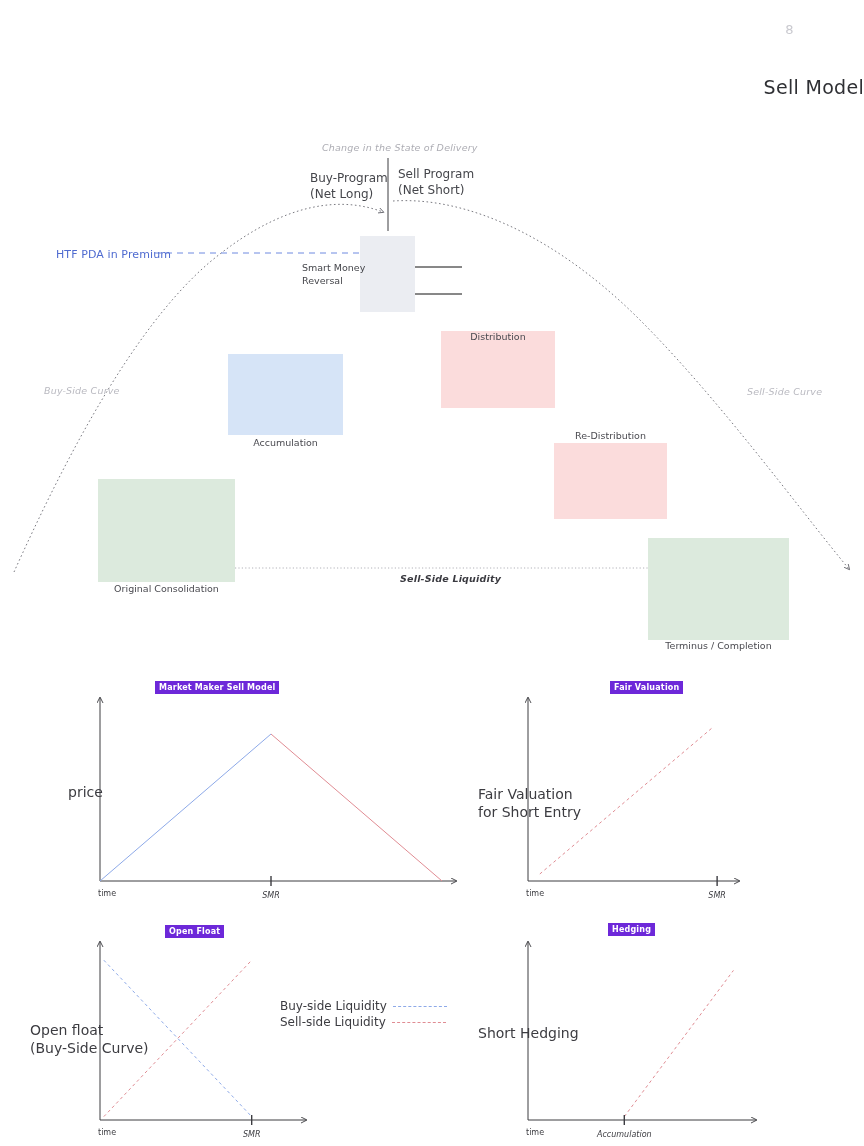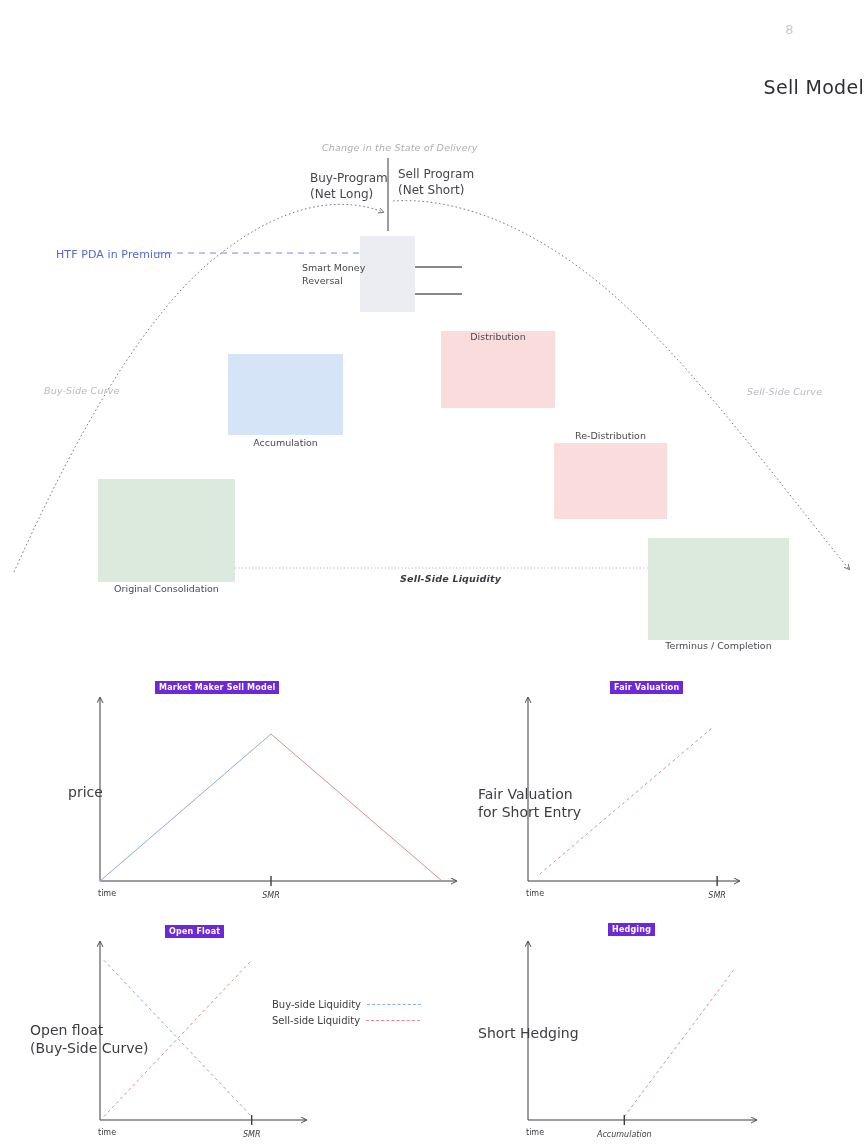--- a/index.html
+++ b/index.html
@@ -36,21 +36,21 @@
   .chart{position:absolute;}
   .chart svg{display:block;}
   .chart-title{
     position:absolute;background:#6d28d9;color:#ffffff;
     font-size:8px;font-weight:700;padding:2px 4px 2px 4px;
     white-space:nowrap;letter-spacing:.2px;
   }
   .axis-text{font-size:8px;fill:#3c3c41;}
   .axis-text-italic{font-size:8px;fill:#3c3c41;font-style:italic;}
   .ylab{position:absolute;font-size:14px;color:#3c3c41;line-height:1.25;white-space:nowrap;}
-  .legend-item{position:absolute;font-size:10px;color:#3c3c41;white-space:nowrap;}
+  .legend-item{position:absolute;font-size:12px;color:#3c3c41;white-space:nowrap;margin-left:8px;}
 </style>
 </head>
 <body>
 
 <div class="abs page-num">8</div>
 
 <div class="abs title">Sell Model</div>
 
 <svg id="diagram" viewBox="0 0 864 680">
 

